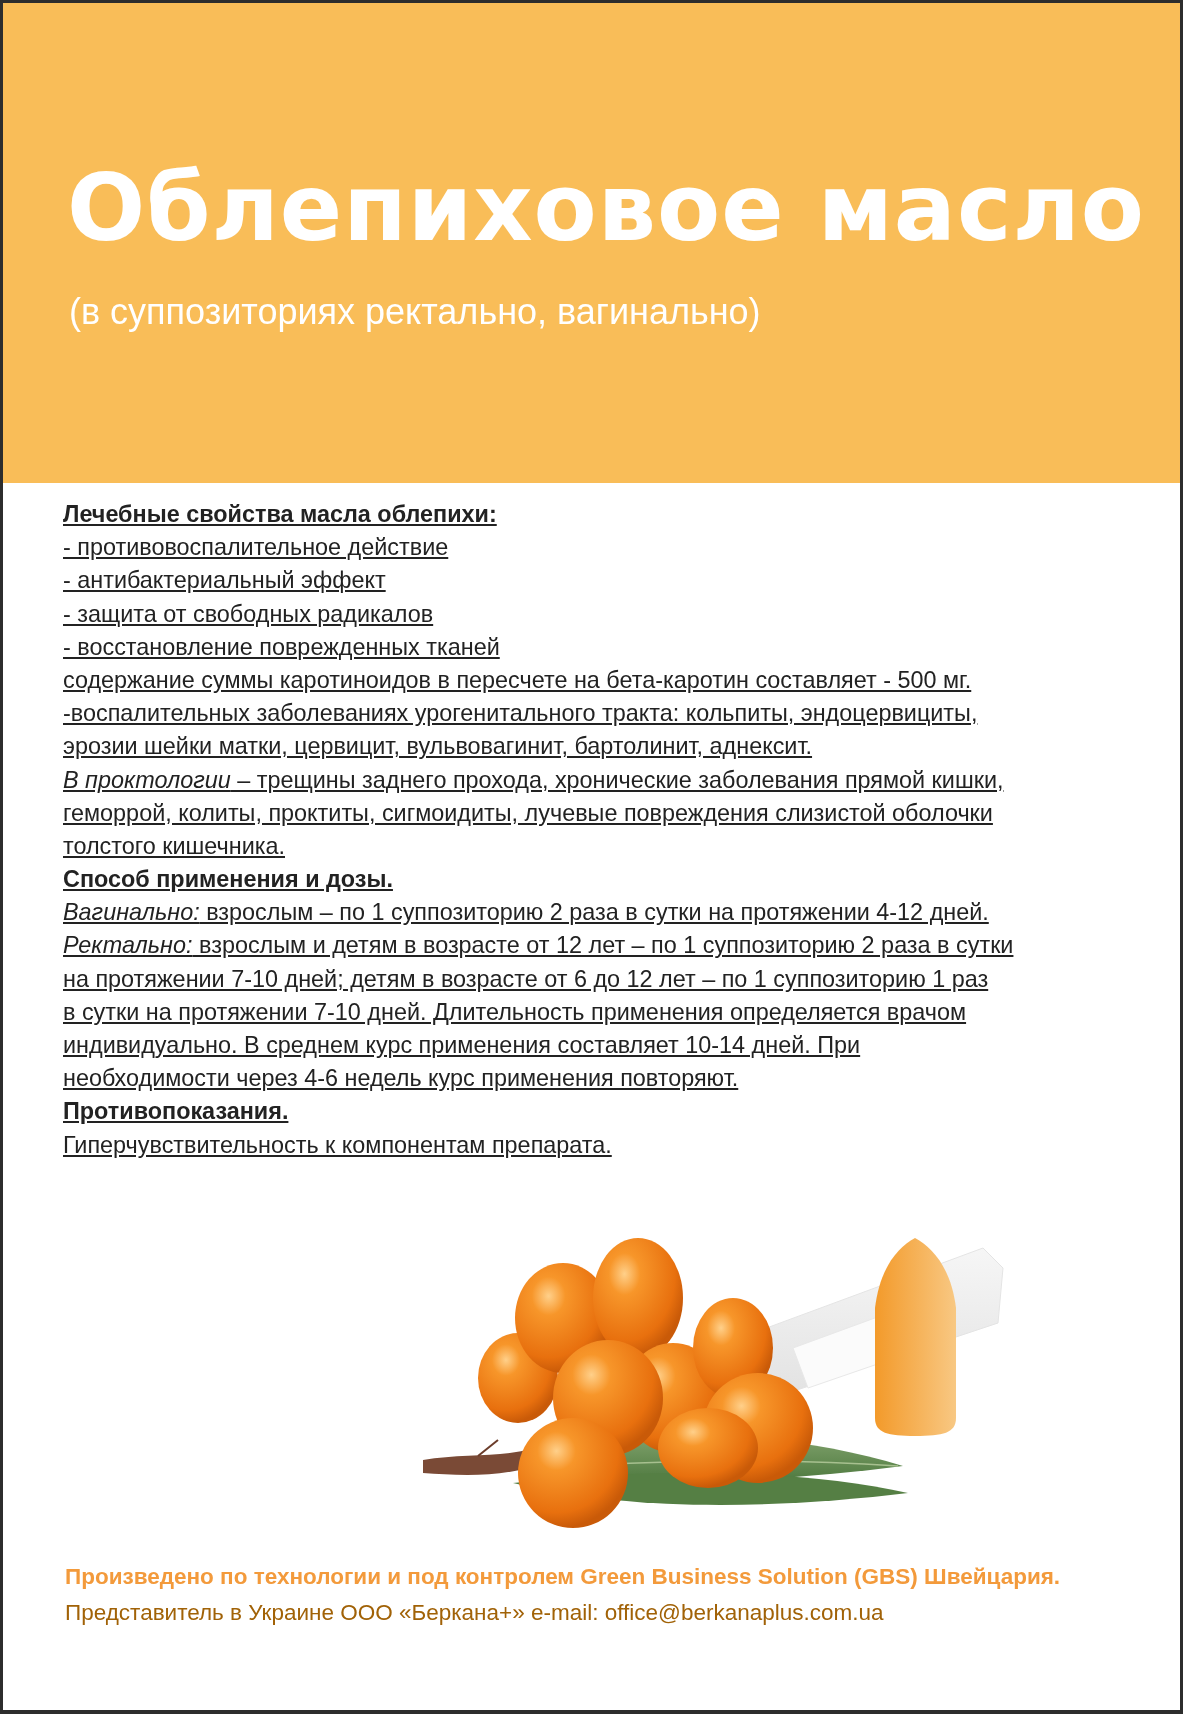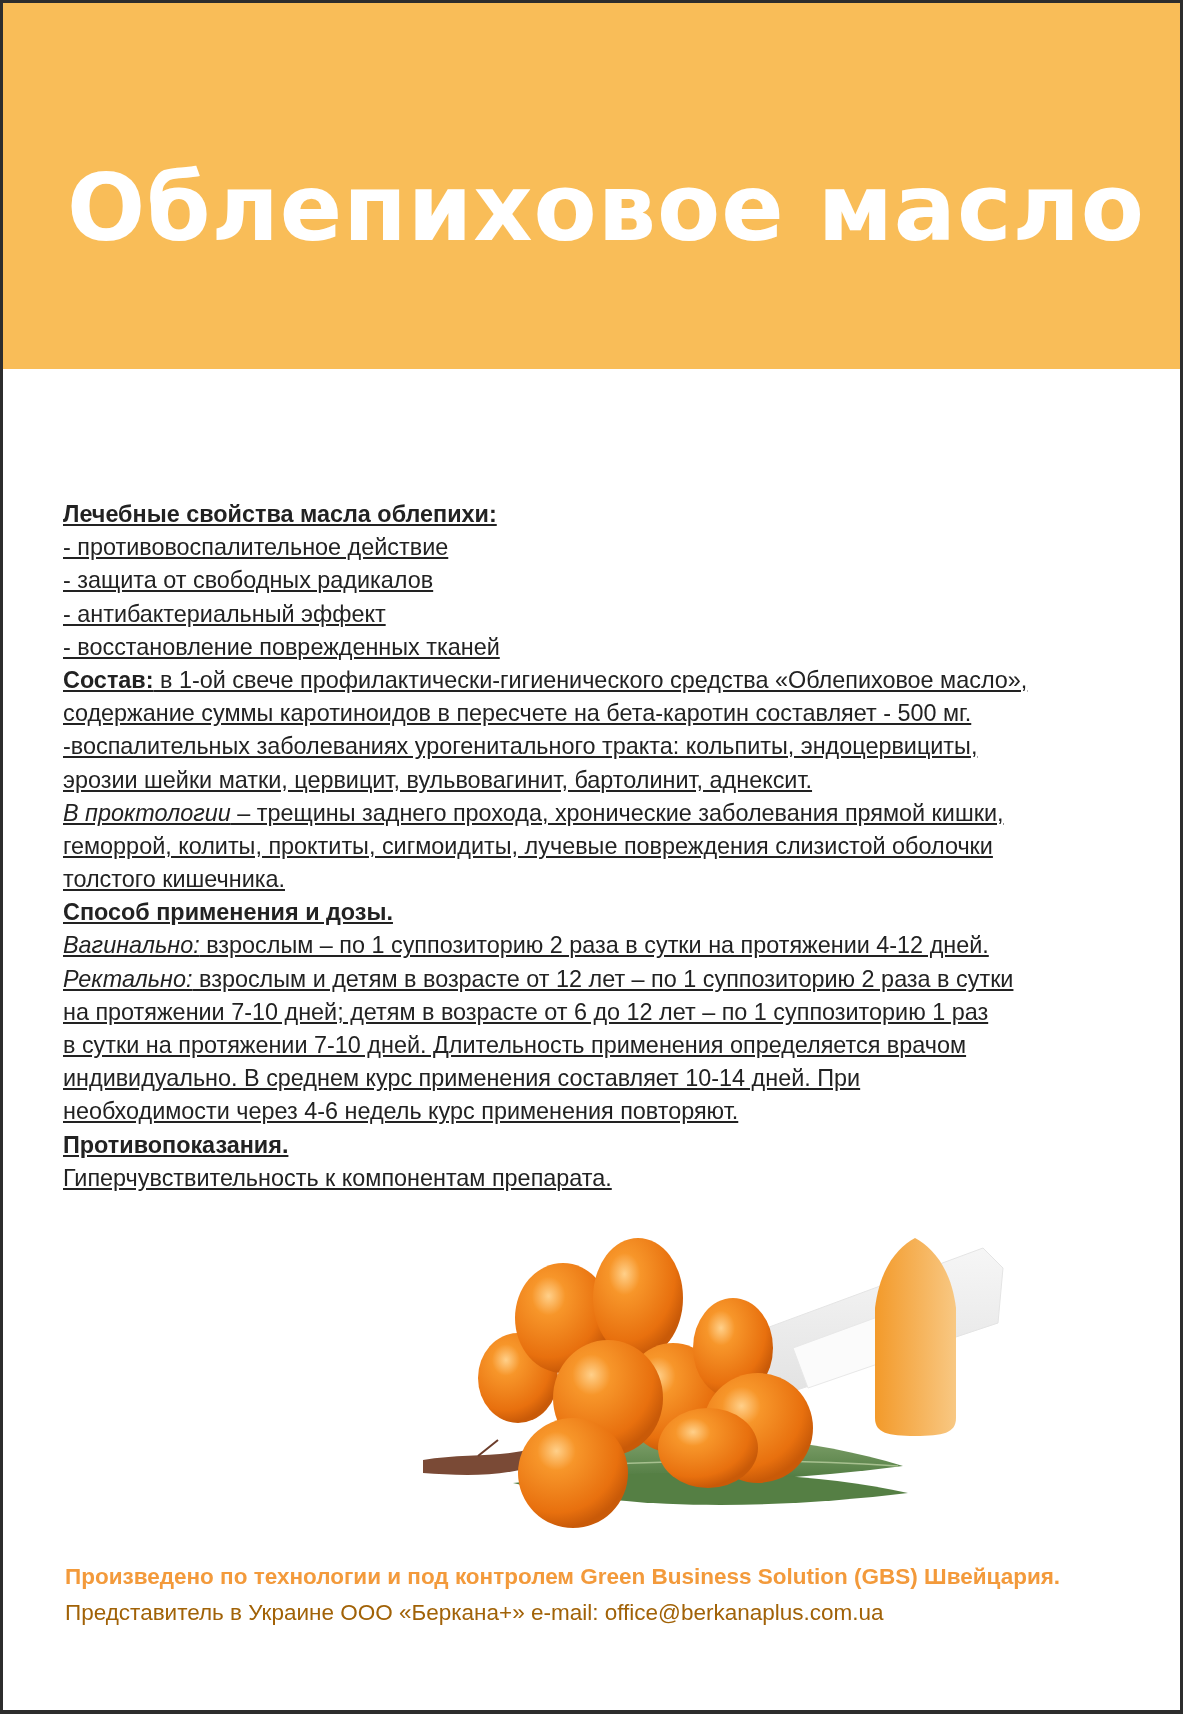--- a/index.html
+++ b/index.html
@@ -3,21 +3,21 @@
   <meta charset="utf-8">
   <style>
     html, body { margin: 0; padding: 0; background: #2b2b2b; }
     body { width: 1183px; height: 1714px; position: relative; overflow: hidden; }
     .page {
       position: absolute; left: 0; top: 0; width: 1183px; height: 1714px;
       box-sizing: border-box; border: 3px solid #2d2d2d; border-bottom-width: 4px;
       background: #ffffff; overflow: hidden;
     }
     .header {
-      position: absolute; left: 0; top: 0; right: 0; height: 366px;
+      position: absolute; left: 0; top: 0; right: 0; height: 480px;
       background: #f9bd58;
     }
     .title {
       position: absolute; left: 64px; top: 160px;
       font-family: "DejaVu Sans", sans-serif; font-weight: bold;
       font-size: 92px; line-height: 1; color: #ffffff; letter-spacing: 1px;
       white-space: nowrap;
     }
     .subtitle {
       position: absolute; left: 66px; top: 291px;
@@ -45,30 +45,30 @@
     }
     .illustration { position: absolute; left: 420px; top: 1225px; width: 680px; height: 300px; }
   </style>
 </head>
 <body>
 
 <div class="page">
 
   <div class="header">
     <div class="title">Облепиховое масло</div>
+    <div class="subtitle">(в суппозиториях ректально, вагинально)</div>
   </div>
 
   <div class="content">
     <div class="line"><b>Лечебные свойства масла облепихи:</b></div>
     <div class="line">- противовоспалительное действие</div>
+    <div class="line">- антибактериальный эффект</div>
     <div class="line">- защита от свободных радикалов</div>
-    <div class="line">- антибактериальный эффект</div>
     <div class="line">- восстановление поврежденных тканей</div>
 
-    <div class="line"><b>Состав:</b><span> в 1-ой свече профилактически-гигиенического средства «Облепиховое масло»,</span></div>
     <div class="line">содержание суммы каротиноидов в пересчете на бета-каротин составляет - 500 мг.</div>
 
     <div class="line">-воспалительных заболеваниях урогенитального тракта: кольпиты, эндоцервициты,</div>
     <div class="line">эрозии шейки матки, цервицит, вульвовагинит, бартолинит, аднексит.</div>
     <div class="line"><i>В проктологии</i><span> – трещины заднего прохода, хронические заболевания прямой кишки,</span></div>
     <div class="line">геморрой, колиты, проктиты, сигмоидиты, лучевые повреждения слизистой оболочки</div>
     <div class="line">толстого кишечника.</div>
 
     <div class="line"><b>Способ применения и дозы.</b></div>
     <div class="line"><i>Вагинально:</i><span> взрослым – по 1 суппозиторию 2 раза в сутки на протяжении 4-12 дней.</span></div>

